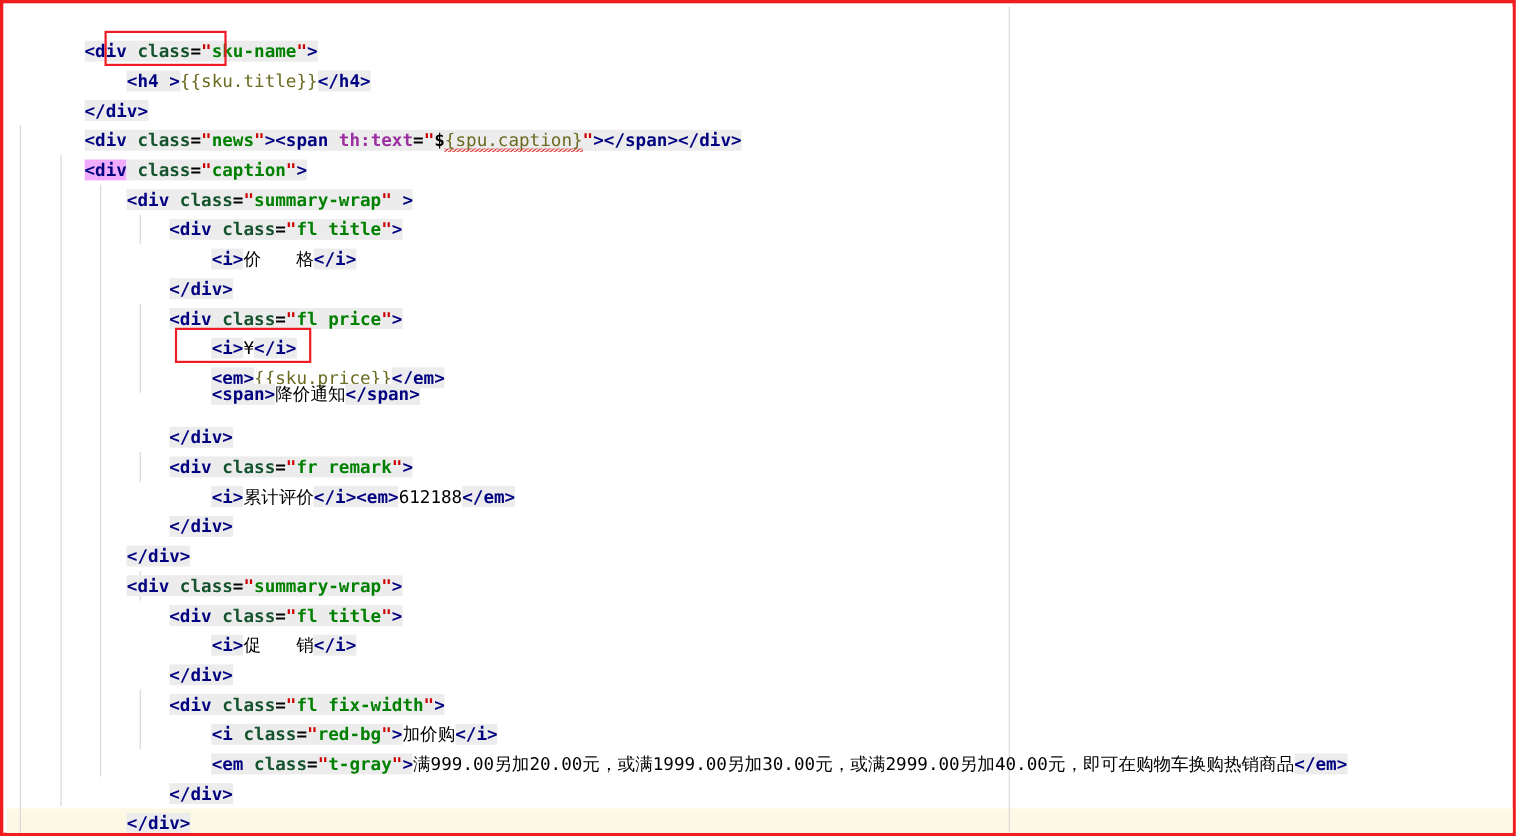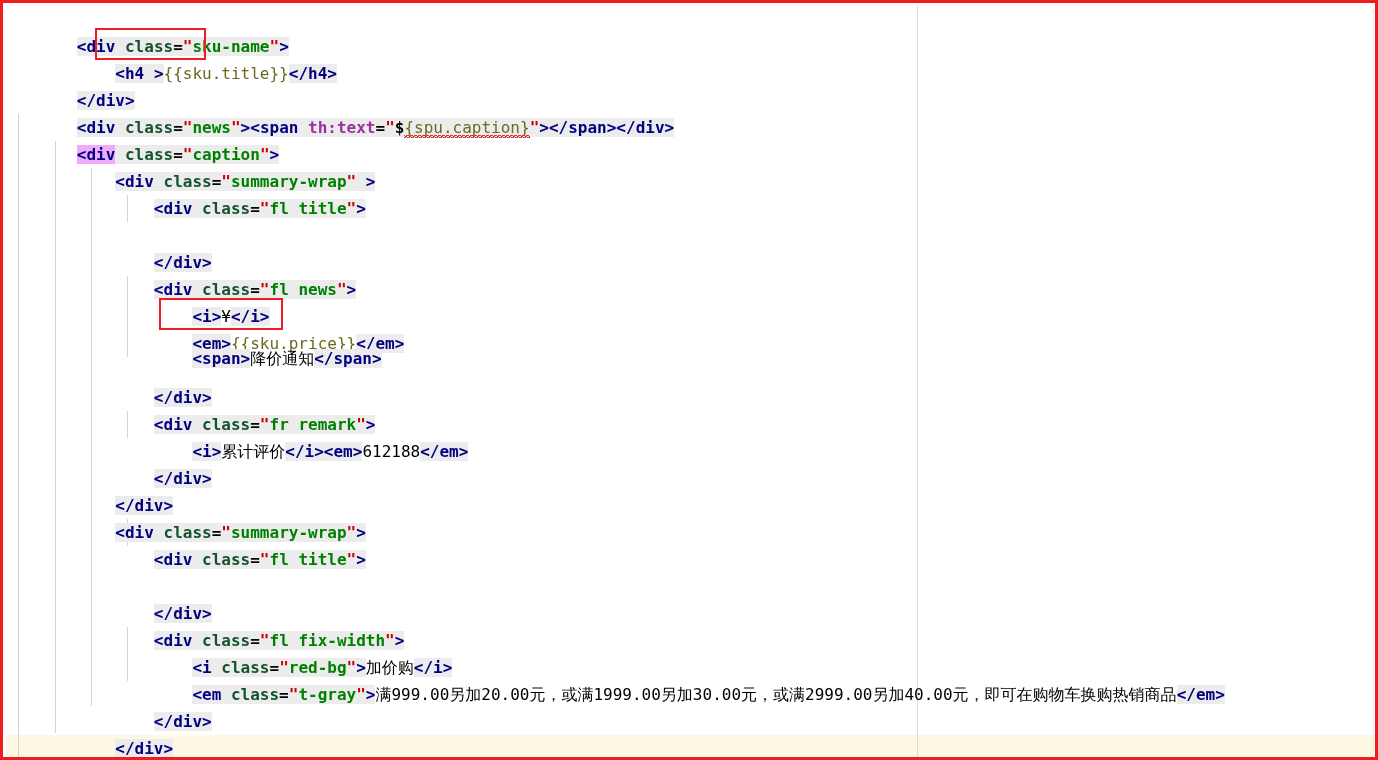--- a/index.html
+++ b/index.html
@@ -153,27 +153,30 @@
     </div>
 
     <div class="code-line" style="top:135px; left:13px;">
       <span class="tok-plain">    </span><span class="tok"><span class="t-bracket">&lt;</span><span class="t-tag">div</span> <span class="t-attr">class</span><span class="t-eq">=</span><span class="t-quote">"</span><span class="t-val">summary-wrap</span><span class="t-quote">"</span> <span class="t-bracket">&gt;</span></span>
     </div>
 
     <div class="code-line" style="top:162px; left:13px;">
       <span class="tok-plain">        </span><span class="tok"><span class="t-bracket">&lt;</span><span class="t-tag">div</span> <span class="t-attr">class</span><span class="t-eq">=</span><span class="t-quote">"</span><span class="t-val">fl title</span><span class="t-quote">"</span><span class="t-bracket">&gt;</span></span>
     </div>
 
+    <div class="code-line" style="top:189px; left:13px;">
+      <span class="tok-plain">            </span><span class="tok"><span class="t-bracket">&lt;</span><span class="t-tag">i</span><span class="t-bracket">&gt;</span></span><span class="t-text">价　　格</span><span class="tok"><span class="t-bracket">&lt;/</span><span class="t-tag">i</span><span class="t-bracket">&gt;</span></span>
+    </div>
 
     <div class="code-line" style="top:216px; left:13px;">
       <span class="tok-plain">        </span><span class="tok"><span class="t-bracket">&lt;/</span><span class="t-tag">div</span><span class="t-bracket">&gt;</span></span>
     </div>
 
     <div class="code-line" style="top:243px; left:13px;">
-      <span class="tok-plain">        </span><span class="tok"><span class="t-bracket">&lt;</span><span class="t-tag">div</span> <span class="t-attr">class</span><span class="t-eq">=</span><span class="t-quote">"</span><span class="t-val">fl news</span><span class="t-quote">"</span><span class="t-bracket">&gt;</span></span>
+      <span class="tok-plain">        </span><span class="tok"><span class="t-bracket">&lt;</span><span class="t-tag">div</span> <span class="t-attr">class</span><span class="t-eq">=</span><span class="t-quote">"</span><span class="t-val">fl price</span><span class="t-quote">"</span><span class="t-bracket">&gt;</span></span>
     </div>
 
     <div class="code-line" style="top:270px; left:13px;">
       <span class="tok-plain">            </span><span class="tok"><span class="t-bracket">&lt;</span><span class="t-tag">i</span><span class="t-bracket">&gt;</span></span><span class="t-text">¥</span><span class="tok"><span class="t-bracket">&lt;/</span><span class="t-tag">i</span><span class="t-bracket">&gt;</span></span>
     </div>
 
     <div class="code-line" style="top:297px; left:13px;">
       <span class="tok-plain">            </span><span class="tok"><span class="t-bracket">&lt;</span><span class="t-tag">em</span><span class="t-bracket">&gt;</span></span><span class="t-el">{{sku.price}}</span><span class="tok"><span class="t-bracket">&lt;/</span><span class="t-tag">em</span><span class="t-bracket">&gt;</span></span>
     </div>
 
@@ -202,20 +205,23 @@
     </div>
 
     <div class="code-line" style="top:486px; left:13px;">
       <span class="tok-plain">    </span><span class="tok"><span class="t-bracket">&lt;</span><span class="t-tag">div</span> <span class="t-attr">class</span><span class="t-eq">=</span><span class="t-quote">"</span><span class="t-val">summary-wrap</span><span class="t-quote">"</span><span class="t-bracket">&gt;</span></span>
     </div>
 
     <div class="code-line" style="top:513px; left:13px;">
       <span class="tok-plain">        </span><span class="tok"><span class="t-bracket">&lt;</span><span class="t-tag">div</span> <span class="t-attr">class</span><span class="t-eq">=</span><span class="t-quote">"</span><span class="t-val">fl title</span><span class="t-quote">"</span><span class="t-bracket">&gt;</span></span>
     </div>
 
+    <div class="code-line" style="top:540px; left:13px;">
+      <span class="tok-plain">            </span><span class="tok"><span class="t-bracket">&lt;</span><span class="t-tag">i</span><span class="t-bracket">&gt;</span></span><span class="t-text">促　　销</span><span class="tok"><span class="t-bracket">&lt;/</span><span class="t-tag">i</span><span class="t-bracket">&gt;</span></span>
+    </div>
 
     <div class="code-line" style="top:567px; left:13px;">
       <span class="tok-plain">        </span><span class="tok"><span class="t-bracket">&lt;/</span><span class="t-tag">div</span><span class="t-bracket">&gt;</span></span>
     </div>
 
     <div class="code-line" style="top:594px; left:13px;">
       <span class="tok-plain">        </span><span class="tok"><span class="t-bracket">&lt;</span><span class="t-tag">div</span> <span class="t-attr">class</span><span class="t-eq">=</span><span class="t-quote">"</span><span class="t-val">fl fix-width</span><span class="t-quote">"</span><span class="t-bracket">&gt;</span></span>
     </div>
 
     <div class="code-line" style="top:621px; left:13px;">

